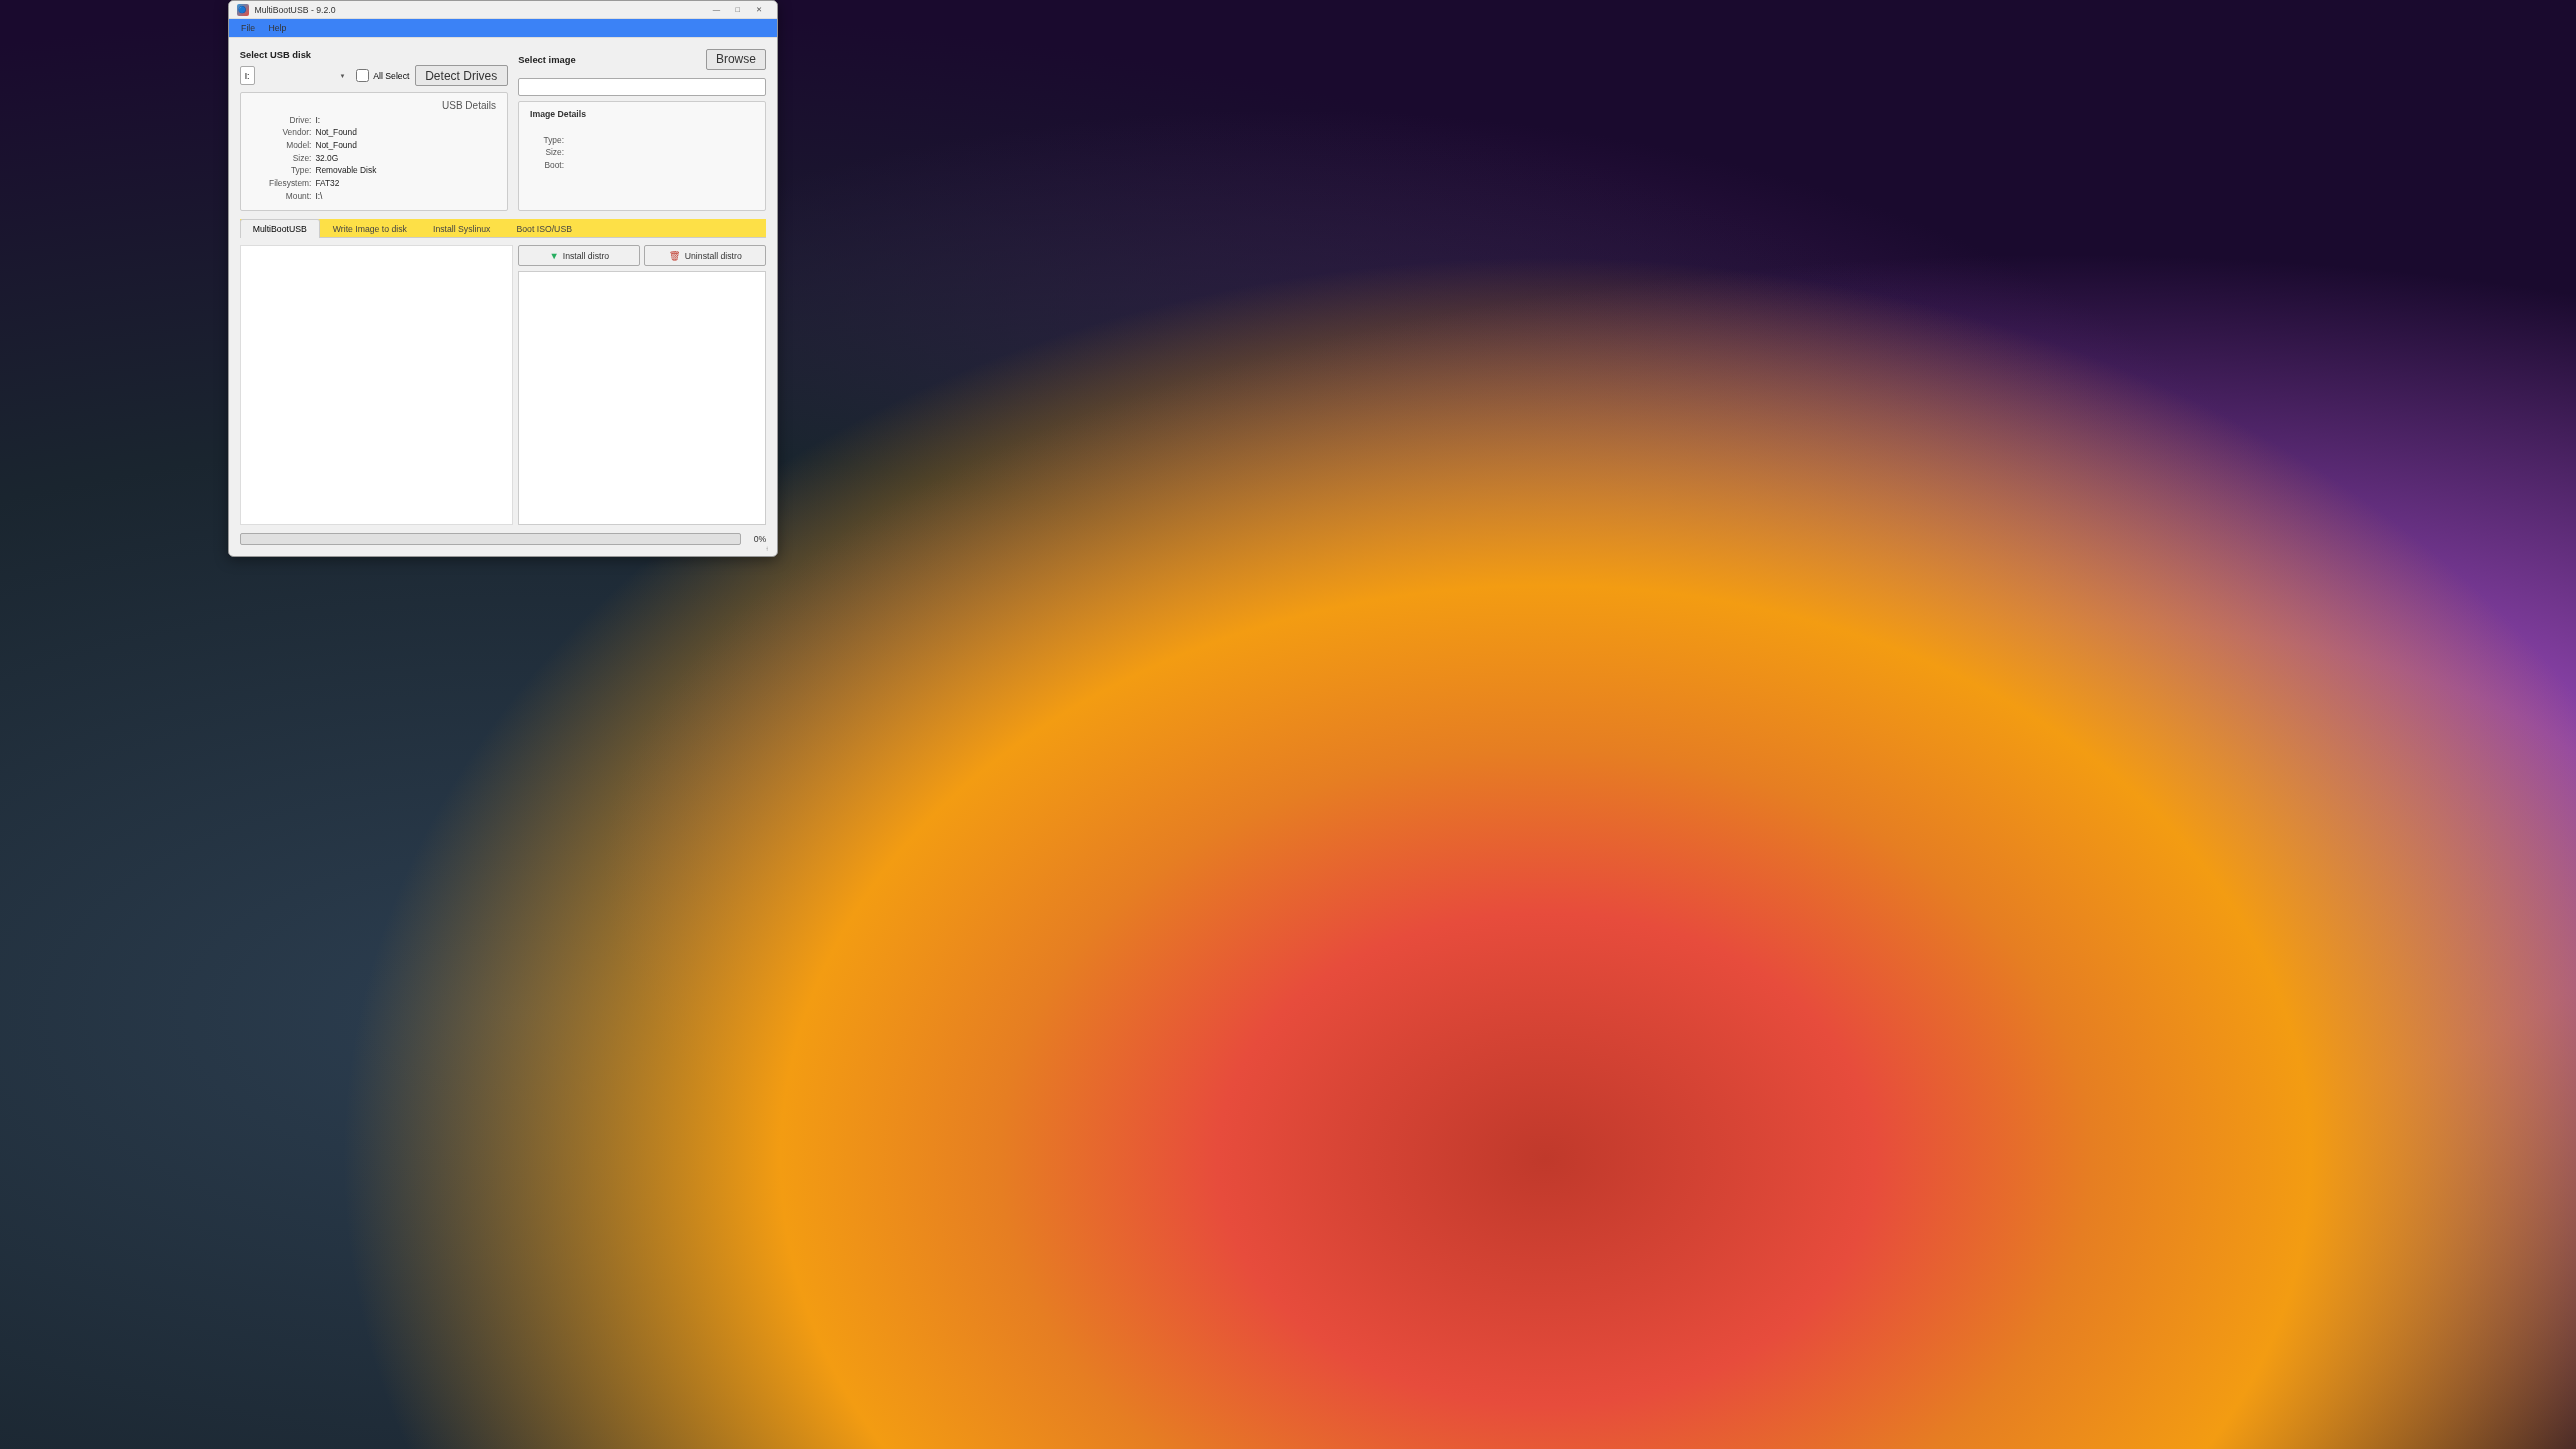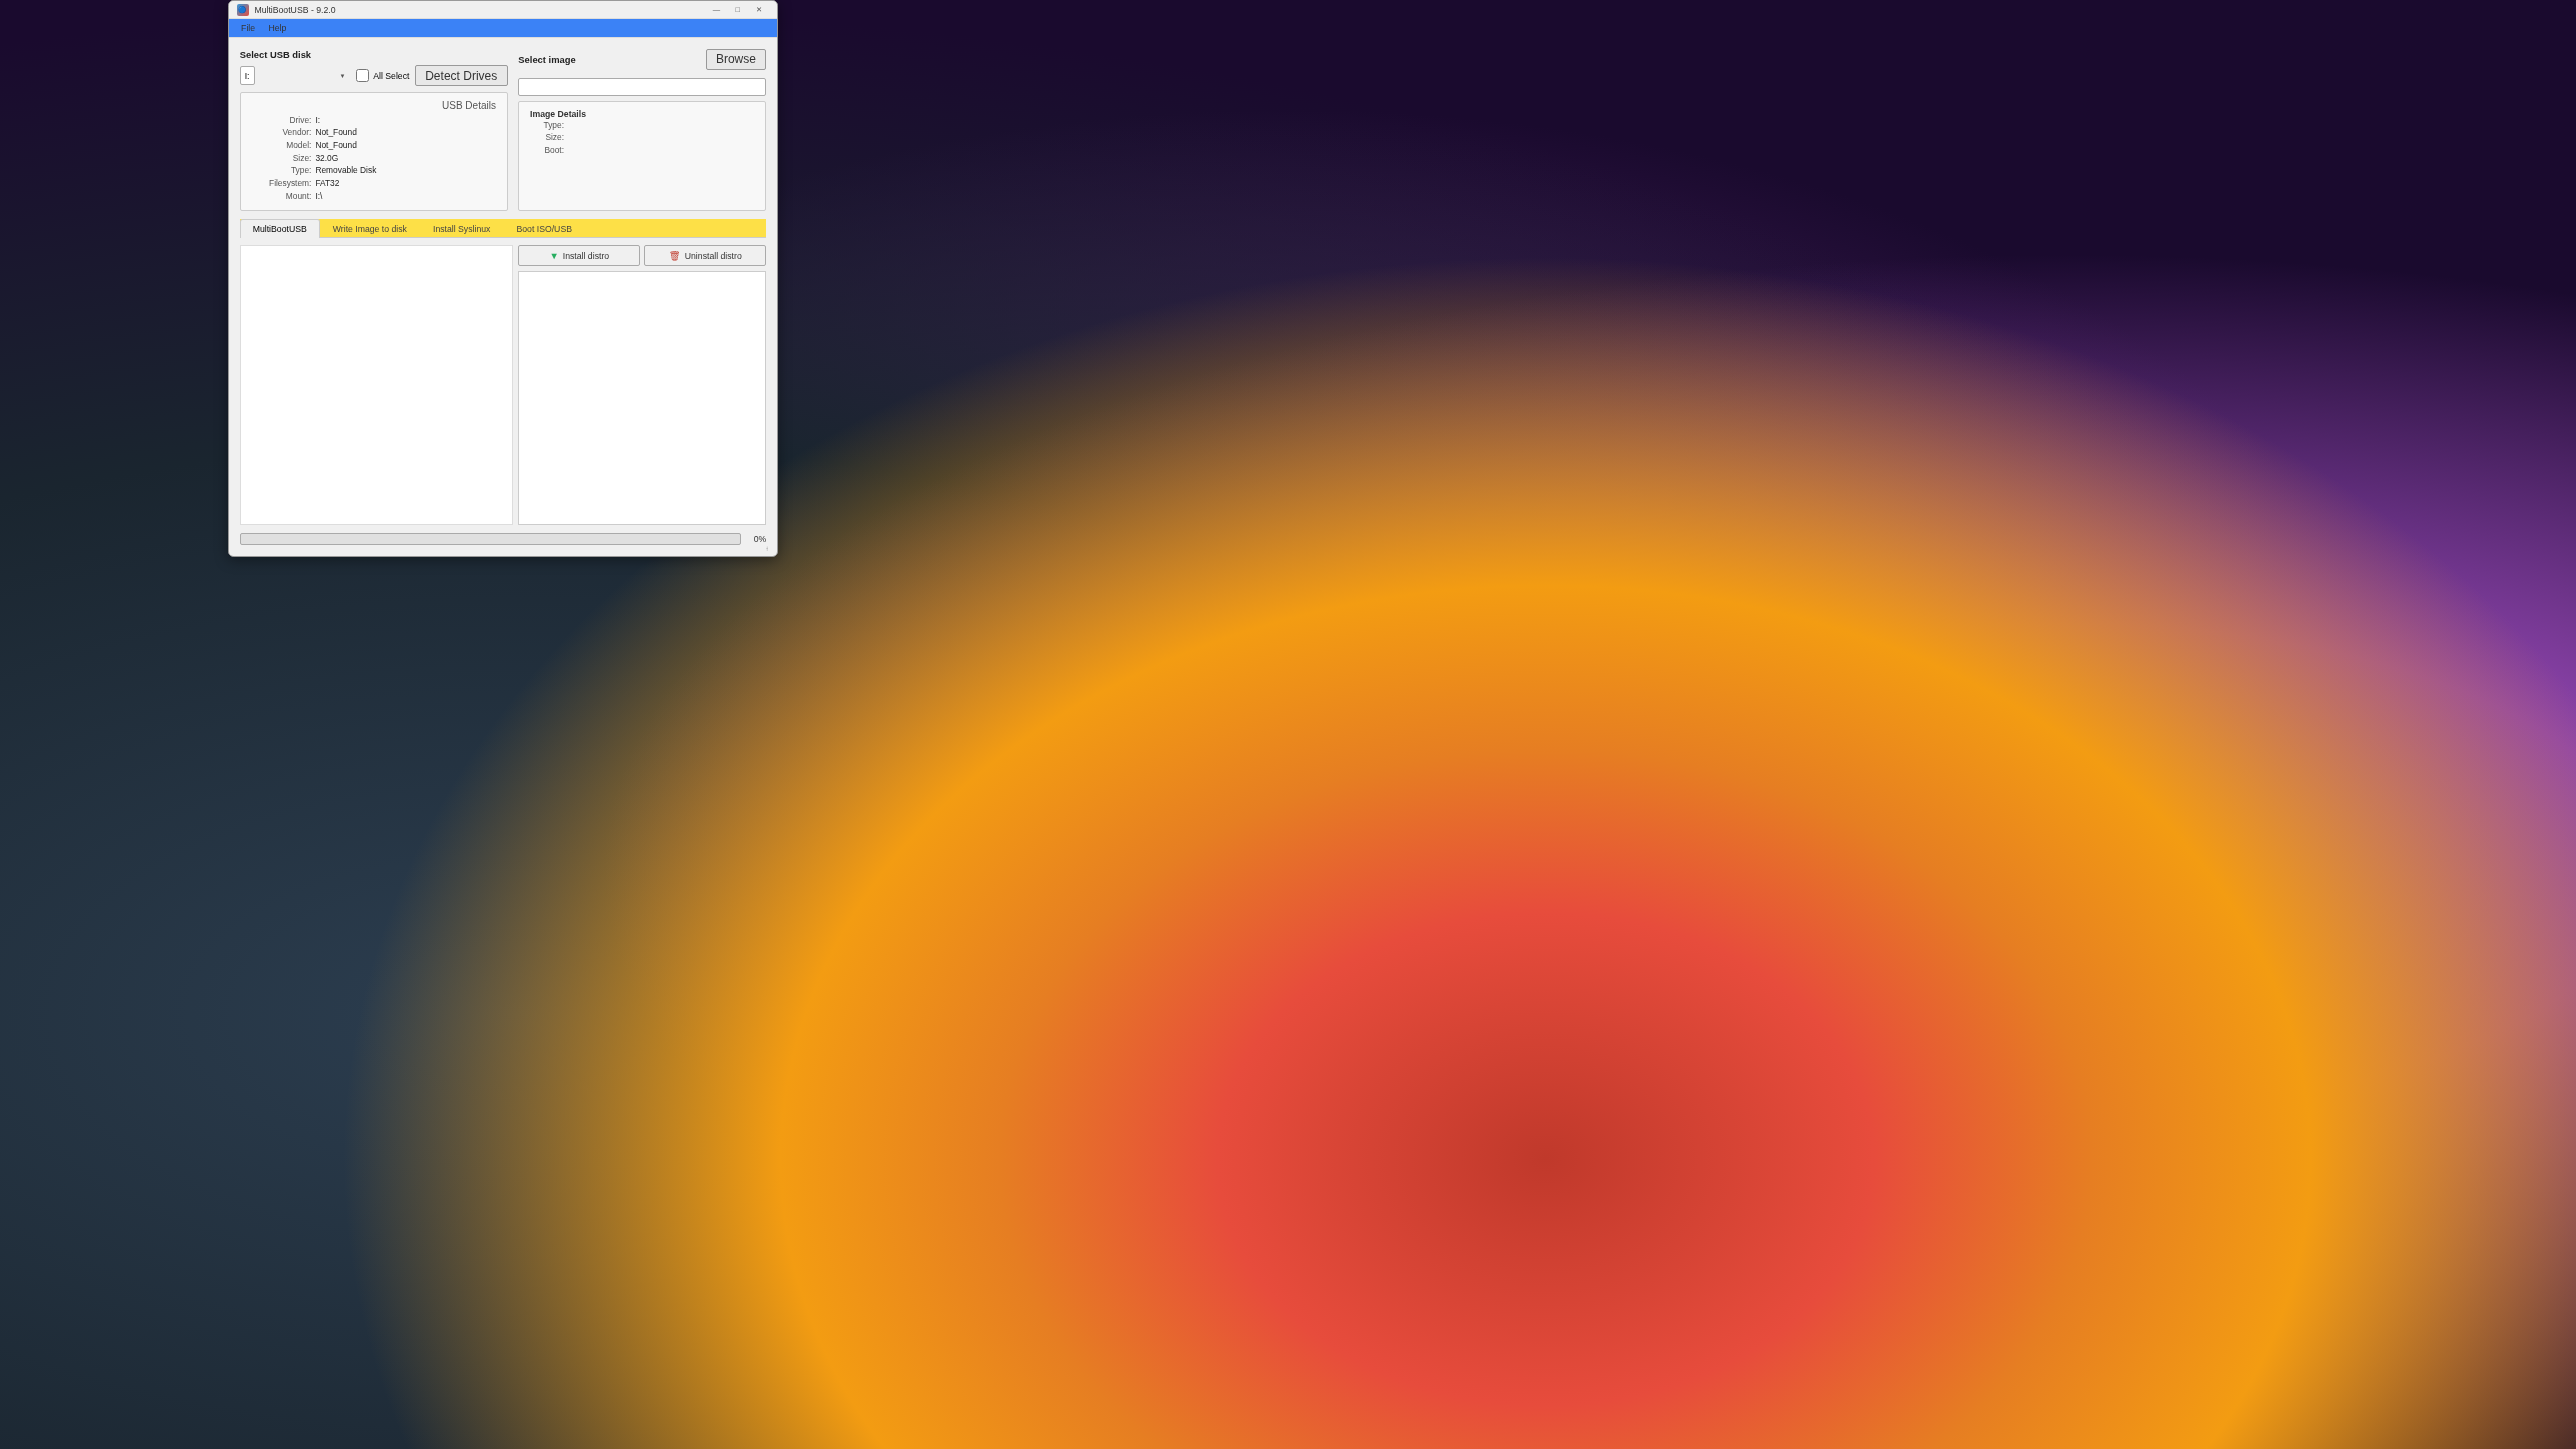--- a/index.html
+++ b/index.html
@@ -256,21 +256,21 @@
       background: #f8f8f8;
       padding: 6.7px 10.7px;
       border-radius: 2px;
       font-size: 8.4px;
       flex: 1;
     }
 
     .image-details-title {
       font-weight: 600;
       font-size: 8.7px;
-      margin-bottom: 1px;
+      margin-bottom: 16px;
       color: #333;
     }
 
     .tabs-section {
       flex: 1;
       display: flex;
       flex-direction: column;
     }
 
     .tab-bar {

